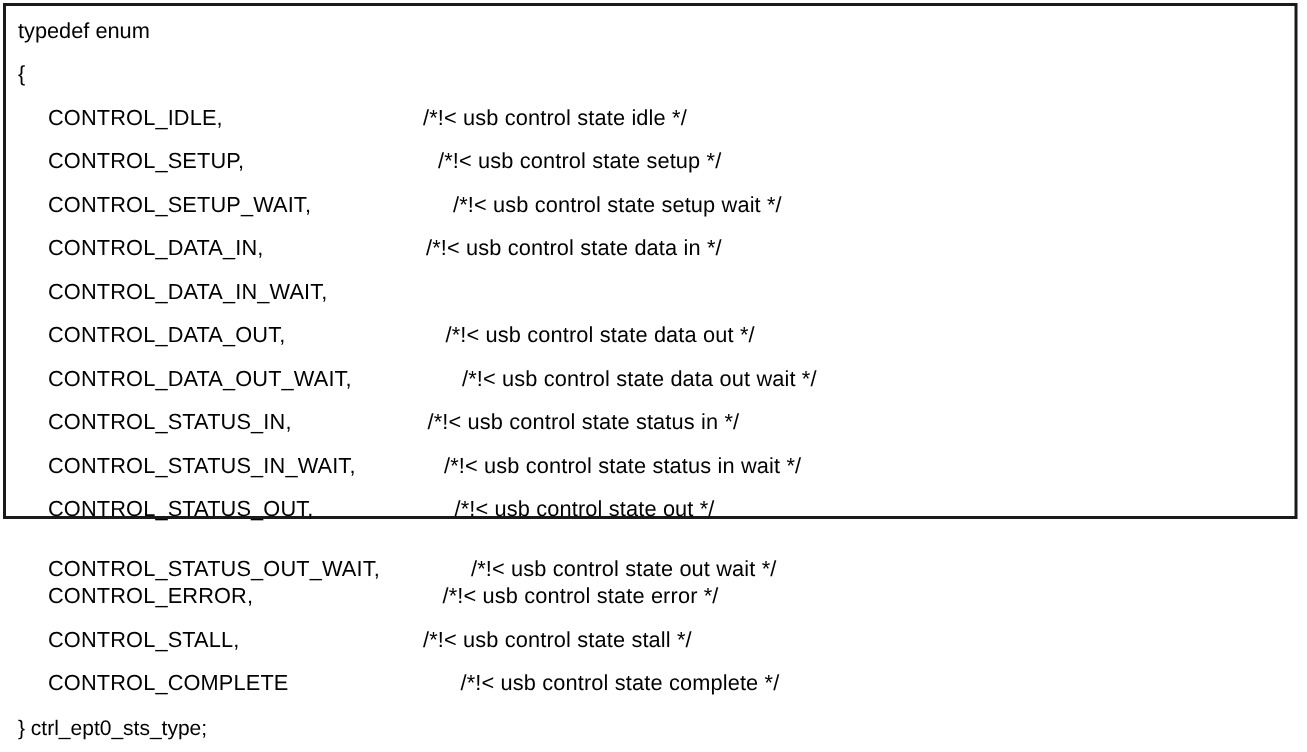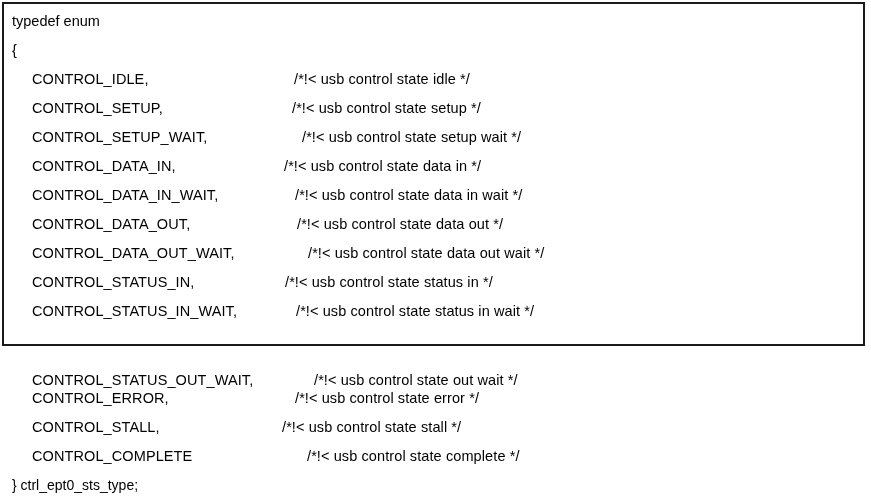--- a/index.html
+++ b/index.html
@@ -71,28 +71,29 @@
   }
 </style>
 </head>
 <body>
 
 <div id="code-figure">
   <div class="code-body">
 
   <div class="code-line" style="top: 3px;"><span class="tok-plain" style="left: 8px;">typedef enum</span></div>
       <div class="code-line" style="top: 32px;"><span class="tok-plain" style="left: 8px;">{</span></div>
-      <div class="code-line" style="top: 61px;"><span class="tok-enumerator">CONTROL_IDLE,</span><span class="tok-comment" style="left: 278px; margin-left: 12px;">/*!&lt; usb control state idle */</span></div>
+      <div class="code-line" style="top: 61px;"><span class="tok-enumerator">CONTROL_IDLE,</span><span class="tok-comment" style="left: 278px;">/*!&lt; usb control state idle */</span></div>
       <div class="code-line" style="top: 90px; padding-left: 14px;"><span class="tok-enumerator">CONTROL_SETUP,</span><span class="tok-comment" style="left: 288px;">/*!&lt; usb control state setup */</span></div>
       <div class="code-line" style="top: 119px;"><span class="tok-enumerator">CONTROL_SETUP_WAIT,</span><span class="tok-comment" style="left: 298px;">/*!&lt; usb control state setup wait */</span></div>
       <div class="code-line" style="top: 148px;"><span class="tok-enumerator">CONTROL_DATA_IN,</span><span class="tok-comment" style="left: 280px; text-align: center;">/*!&lt; usb control state data in */</span></div>
-      <div class="code-line" style="top: 177px; padding-left: 22px;"><span class="tok-enumerator">CONTROL_DATA_IN_WAIT,</span><span class="tok-comment" style="left: 291px;">/*!&lt; usb control state data in wait */</span></div>
+      <div class="code-line" style="top: 177px; padding-left: 22px;"><span class="tok-enumerator">CONTROL_DATA_IN_WAIT,</span></div>
       <div class="code-line" style="top: 206px;"><span class="tok-enumerator">CONTROL_DATA_OUT,</span><span class="tok-comment" style="left: 293px;">/*!&lt; usb control state data out */</span></div>
       <div class="code-line" style="top: 235px;"><span class="tok-enumerator">CONTROL_DATA_OUT_WAIT,</span><span class="tok-comment" style="left: 304px;">/*!&lt; usb control state data out wait */</span></div>
       <div class="code-line" style="top: 264px;"><span class="tok-enumerator">CONTROL_STATUS_IN,</span><span class="tok-comment" style="left: 281px;">/*!&lt; usb control state status in */</span></div>
       <div class="code-line" style="top: 293px;"><span class="tok-enumerator">CONTROL_STATUS_IN_WAIT,</span><span class="tok-comment" style="left: 292px;">/*!&lt; usb control state status in wait */</span></div>
+      <div class="code-line" style="top: 322px;"><span class="tok-enumerator">CONTROL_STATUS_OUT,</span><span class="tok-comment" style="left: 299px;">/*!&lt; usb control state out */</span></div>
       <div class="code-line" style="top: 362px;"><span class="tok-enumerator">CONTROL_STATUS_OUT_WAIT,</span><span class="tok-comment" style="left: 310px;">/*!&lt; usb control state out wait */</span></div>
       <div class="code-line" style="top: 380px;"><span class="tok-enumerator">CONTROL_ERROR,</span><span class="tok-comment" style="left: 291px;">/*!&lt; usb control state error */</span></div>
       <div class="code-line" style="top: 409px;"><span class="tok-enumerator">CONTROL_STALL,</span><span class="tok-comment" style="left: 278px;">/*!&lt; usb control state stall */</span></div>
       <div class="code-line" style="top: 438px;"><span class="tok-enumerator">CONTROL_COMPLETE</span><span class="tok-comment" style="left: 303px;">/*!&lt; usb control state complete */</span></div>
       <div class="code-line small-line" style="top: 467px;"><span class="tok-plain" style="left: 8px;">} ctrl_ept0_sts_type;</span></div>
     </div>
 </div>
 
 </body></html>

